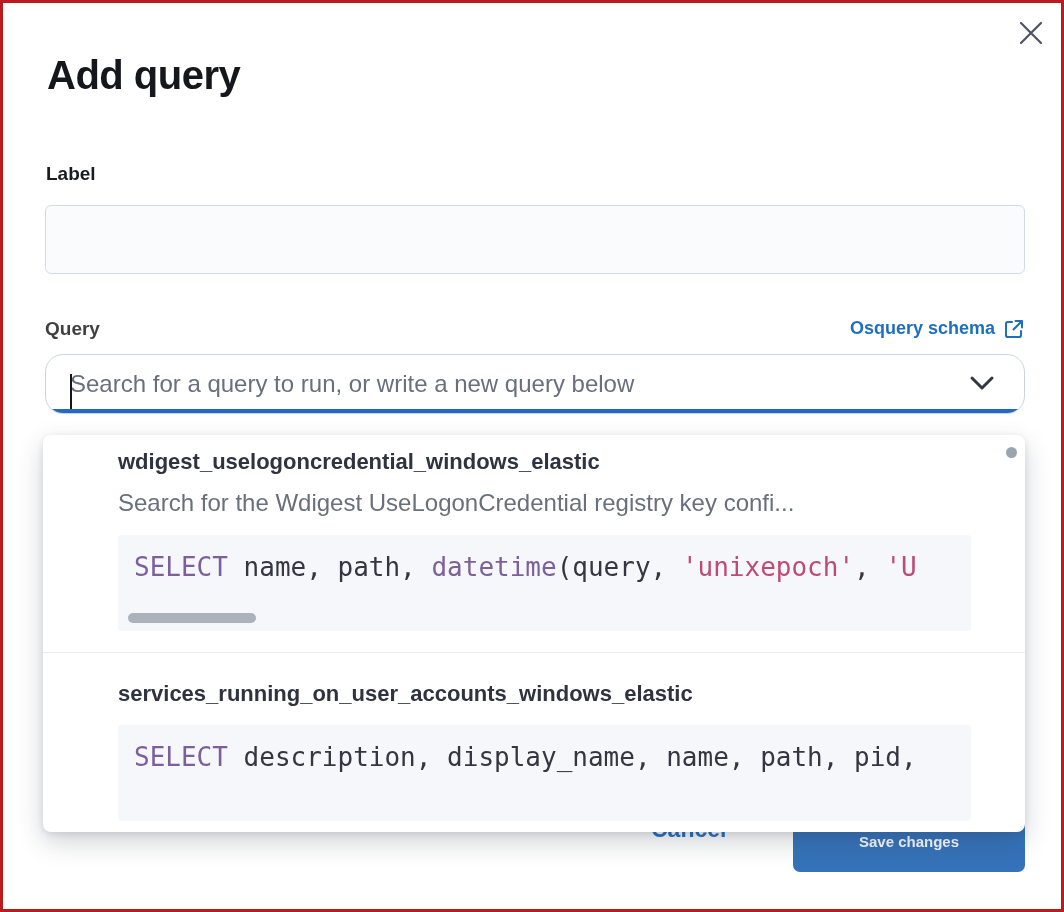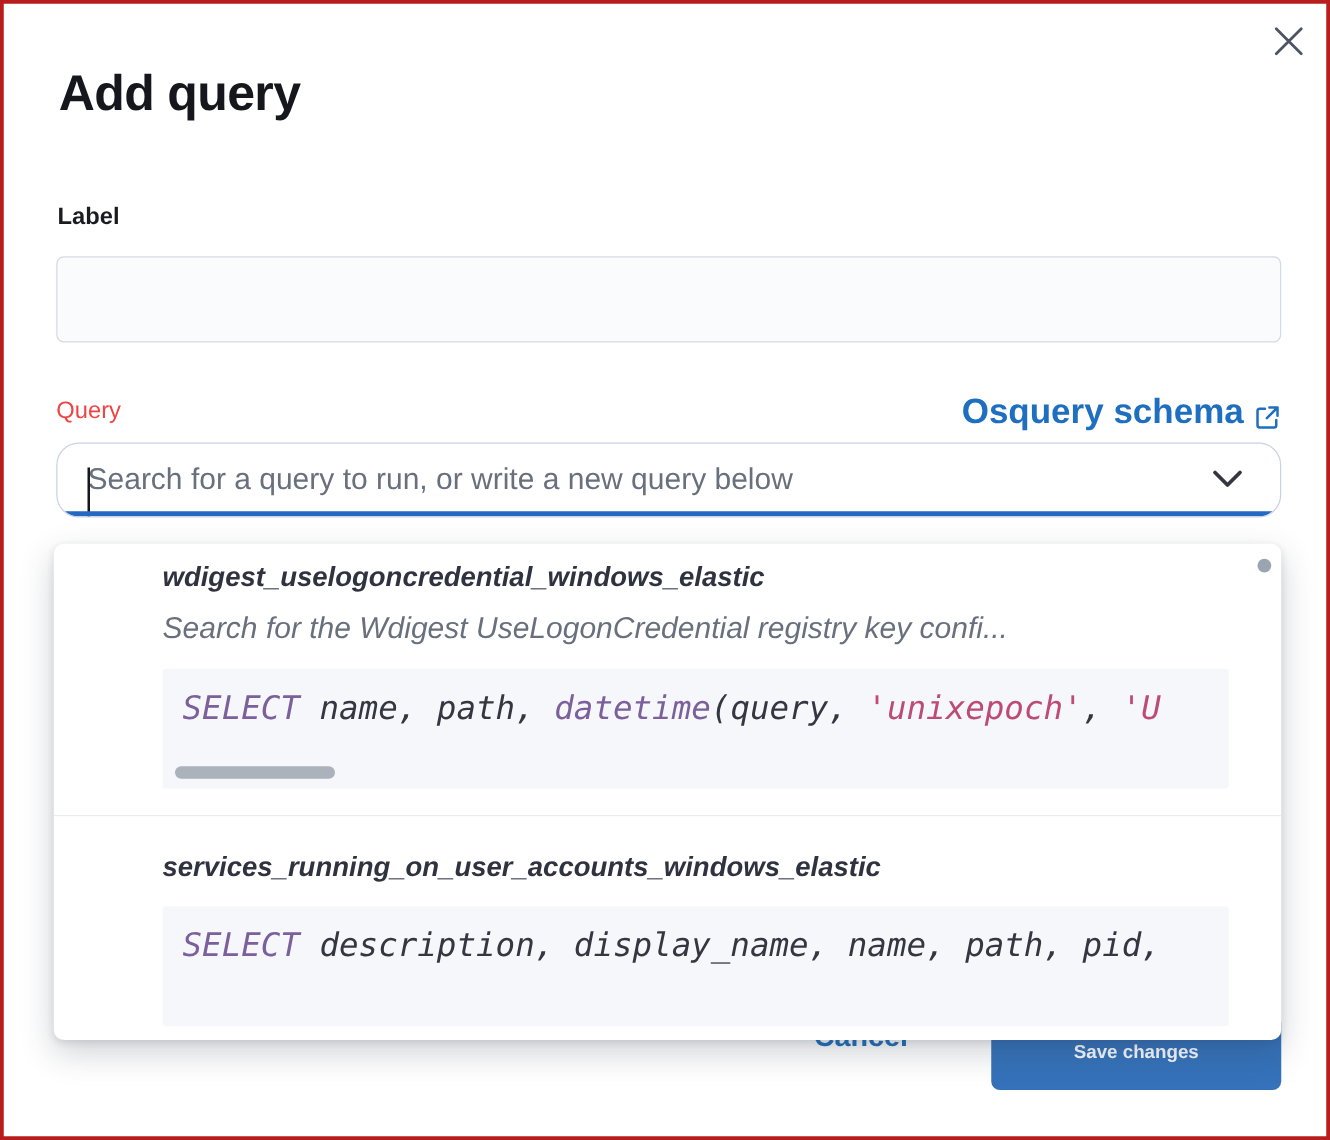--- a/index.html
+++ b/index.html
@@ -27,24 +27,24 @@
   .label-input {
     position:absolute; left:42px; top:202px; width:980px; height:69px;
     background:#fafbfd; border:1px solid #d3dae6; border-radius:6px;
     font-size:24px; color:#343741; padding:0 24px;
   }
   
   .query-row {
     position:absolute; left:42px; top:311px; width:980px; height:30px;
     display:flex; justify-content:space-between; align-items:center;
   }
-  .query-label { font-size:19px; font-weight:400; color:#ef4444;text-align:right; }
+  .query-label { font-size:19px; font-weight:700; color:#404040;text-align:right; }
   .schema-link {
-    display:flex; align-items:flex-end; gap:8px; text-decoration:none;
-    font-size:28px; font-weight:700; color:#1f6fc0; cursor:pointer;
+    display:flex; align-items:flex-start; gap:8px; text-decoration:none;
+    font-size:18px; font-weight:700; color:#1f6fc0; cursor:pointer;
   }
   
   .combobox {
     position:absolute; left:42px; top:351px; width:980px; height:60px;
     background:#fff; border:1px solid #c9d4e2; border-radius:18px;
     display:flex; align-items:center; overflow:hidden;
   }
   .combobox .focus-bar {
     position:absolute; left:0; right:0; bottom:0; height:4px;
     background:#2468c2; border-radius:0 0 5px 5px;
@@ -72,21 +72,21 @@
   .dropdown-panel {
     position:absolute; left:40px; top:432px; width:982px; height:397px;
     background:#fff; border-radius:8px;
     box-shadow:0 10px 26px rgba(45,55,75,0.22), 0 2px 6px rgba(45,55,75,0.12);
     overflow:hidden; z-index:5;
   }
   .panel-scroll-dot {
     position:absolute; top:12px; right:8px; width:11px; height:11px;
     border-radius:50%; background:#9aa5b1;
   }
-  .option { position:absolute; left:12px; width:100%;font-style:italic; }
+  .option { position:absolute; left:0; width:100%; }
   .option-1 { top:14px; }
   .option-2 { top:234px;margin-top:12px; }
   .option-title {
     margin-left:75px; font-size:22px; font-weight:700; color:#2f3340;
     white-space:nowrap; overflow:hidden;
   }
   .option-desc {
     margin:14px 40px 0 75px; font-size:24px; color:#69707d;
     white-space:nowrap; overflow:hidden;
   }

